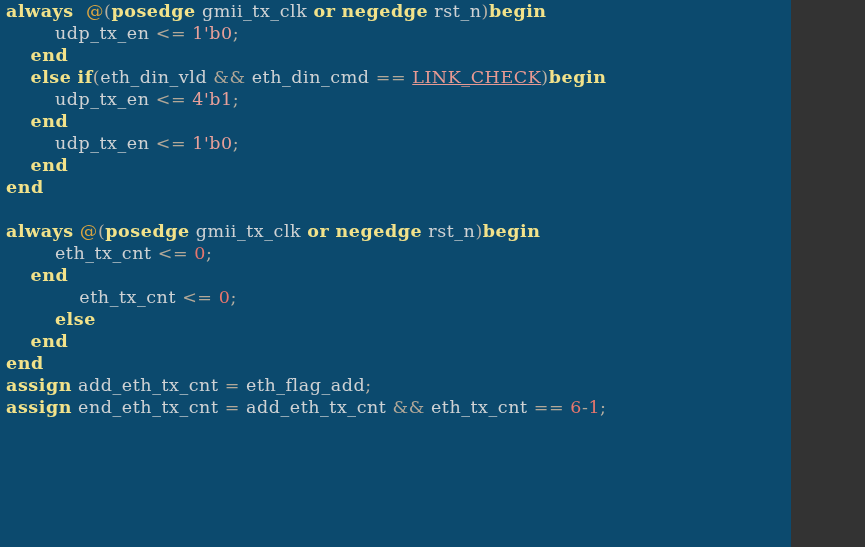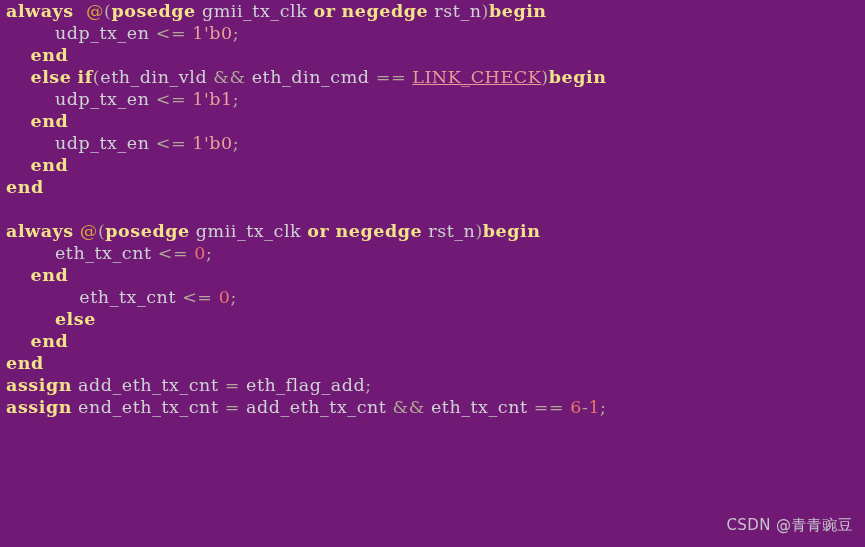--- a/index.html
+++ b/index.html
@@ -2,23 +2,23 @@
 <html><head>
 <meta charset="utf-8">
 <style>
   html, body {
     margin: 0;
     padding: 0;
     background: #333333;
   }
   #screen {
     position: relative;
-    width: 865px;
+    width: 791px;
     height: 547px;
-    background: #701a75;
+    background: #0c4a6e;
     overflow: hidden;
     font-family: "DejaVu Serif", "Liberation Serif", serif;
   }
   #code {
     position: absolute;
     left: 0;
     top: 0;
     padding: 0;
     margin: 0;
   }
@@ -57,32 +57,31 @@
 </head>
 <body>
 
 <div id="screen">
 
   <div id="code">
       <div class="line"><span class="kw">always</span><span class="id">  </span><span class="at">@</span><span class="punc">(</span><span class="kw">posedge</span><span class="id"> gmii_tx_clk </span><span class="kw">or</span><span class="id"> </span><span class="kw">negedge</span><span class="id"> rst_n</span><span class="punc">)</span><span class="kw">begin</span></div>
       <div class="line"><span class="id">        udp_tx_en </span><span class="op">&lt;=</span><span class="id"> </span><span class="str">1'b0</span><span class="punc">;</span></div>
       <div class="line"><span class="id">    </span><span class="kw">end</span></div>
       <div class="line"><span class="id">    </span><span class="kw">else</span><span class="id"> </span><span class="kw">if</span><span class="punc">(</span><span class="id">eth_din_vld </span><span class="op">&amp;&amp;</span><span class="id"> eth_din_cmd </span><span class="op">==</span><span class="id"> </span><span class="macro">LINK_CHECK</span><span class="punc">)</span><span class="kw">begin</span></div>
-      <div class="line"><span class="id">        udp_tx_en </span><span class="op">&lt;=</span><span class="id"> </span><span class="str">1'b1</span><span class="punc">;</span></div>
+      <div class="line"><span class="id">        udp_tx_en </span><span class="op">&lt;=</span><span class="id"> </span><span class="str">4'b1</span><span class="punc">;</span></div>
       <div class="line"><span class="id">    </span><span class="kw">end</span></div>
       <div class="line"><span class="id">        udp_tx_en </span><span class="op">&lt;=</span><span class="id"> </span><span class="str">1'b0</span><span class="punc">;</span></div>
       <div class="line"><span class="id">    </span><span class="kw">end</span></div>
       <div class="line"><span class="kw">end</span></div>
       <div class="line">&nbsp;</div>
       <div class="line"><span class="kw">always</span><span class="id"> </span><span class="at">@</span><span class="punc">(</span><span class="kw">posedge</span><span class="id"> gmii_tx_clk </span><span class="kw">or</span><span class="id"> </span><span class="kw">negedge</span><span class="id"> rst_n</span><span class="punc">)</span><span class="kw">begin</span></div>
       <div class="line"><span class="id">        eth_tx_cnt </span><span class="op">&lt;=</span><span class="id"> </span><span class="num">0</span><span class="punc">;</span></div>
       <div class="line"><span class="id">    </span><span class="kw">end</span></div>
       <div class="line"><span class="id">            eth_tx_cnt </span><span class="op">&lt;=</span><span class="id"> </span><span class="num">0</span><span class="punc">;</span></div>
       <div class="line"><span class="id">        </span><span class="kw">else</span></div>
       <div class="line"><span class="id">    </span><span class="kw">end</span></div>
       <div class="line"><span class="kw">end</span></div>
       <div class="line"><span class="kw">assign</span><span class="id"> add_eth_tx_cnt </span><span class="op">=</span><span class="id"> eth_flag_add</span><span class="punc">;</span></div>
       <div class="line"><span class="kw">assign</span><span class="id"> end_eth_tx_cnt </span><span class="op">=</span><span class="id"> add_eth_tx_cnt </span><span class="op">&amp;&amp;</span><span class="id"> eth_tx_cnt </span><span class="op">==</span><span class="id"> </span><span class="num">6</span><span class="op">-</span><span class="num">1</span><span class="punc">;</span></div>
     </div>
 
-  <div id="watermark">CSDN @青青豌豆</div>
 
 </div>
 
 </body></html>

